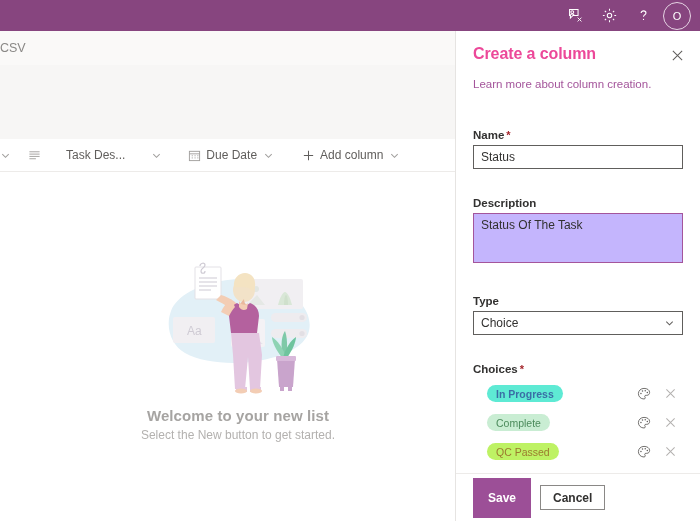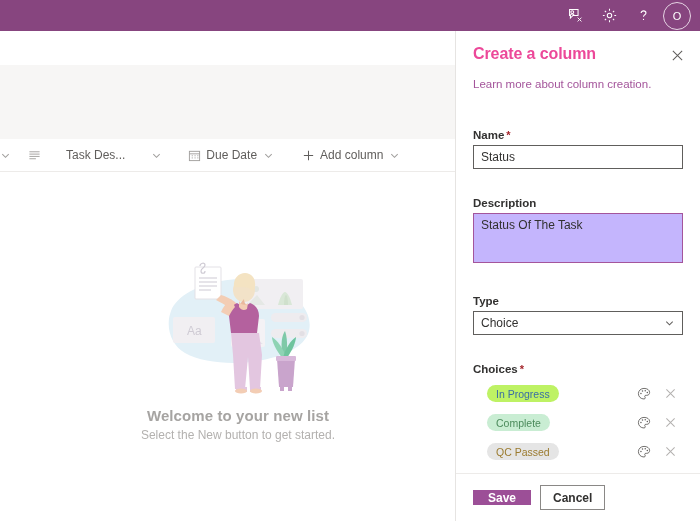--- a/index.html
+++ b/index.html
@@ -334,21 +334,21 @@
     width: 244px;
     height: 48px;
     background: #ffffff;
     border-top: 1px solid #edebe9;
     display: flex;
     align-items: center;
     padding-left: 17px;
     box-sizing: border-box;
   }
   #save-button {
-    height: 15px;
+    height: 40px;
     min-width: 58px;
     background: #9c4f97;
     color: #ffffff;
     border: 1px solid #9c4f97;
     font-size: 12px;
     font-weight: bold;
     font-family: "Liberation Sans", sans-serif;
     cursor: pointer;
     padding: 0 12px;
   }
@@ -388,20 +388,24 @@
     <svg width="17" height="17" viewBox="0 0 20 20" fill="none" stroke="currentColor" stroke-width="1.3">
       <path d="M7.2 7.1c0-1.6 1.3-2.6 2.9-2.6s2.8 1 2.8 2.5c0 1.4-.9 1.9-1.9 2.6-.8.6-1 1.1-1 2"></path>
       <circle cx="10" cy="14.6" r=".75" fill="currentColor" stroke="none"></circle>
     </svg>
   </div>
   <div id="avatar">O</div>
 </div>
 
 <div id="list-region">
 
+  <div id="command-bar">
+    <span id="command-truncated">CSV</span>
+    <span id="cmd-spacer"></span>
+  </div>
 
   <div id="subbar"></div>
 
   <div id="column-headers">
     <div class="col-head" id="col-partial">
       <span class="ch-chev">
         <svg width="11" height="11" viewBox="0 0 12 12" fill="none" stroke="currentColor" stroke-width="1.1">
             <path d="M2.5 4.5L6 8l3.5-3.5"></path>
           </svg>
       </span>
@@ -547,21 +551,21 @@
     </div>
 
     
     <label class="field-label">
       <span>Choices</span><span class="req-star">*</span>
     </label>
 
     <div id="choices-list">
 
       <div class="choice-row">
-        <span class="choice-pill" id="pill-0" style="background: #bef264; color: rgb(58, 110, 165);">In Progress</span>
+        <span class="choice-pill" id="pill-0" style="background: #5eead4; color: rgb(58, 110, 165); font-weight: bold;">In Progress</span>
         <span class="choice-spacer"></span>
         <span class="choice-btn">
           <svg width="14" height="14" viewBox="0 0 16 16" fill="none" stroke="#605e5c" stroke-width="1">
             <path d="M8 1.6C4.4 1.6 1.6 4.2 1.6 7.6c0 3.5 2.8 6.1 6.4 6.1.9 0 1.5-.6 1.5-1.3 0-.4-.2-.7-.4-.9-.2-.3-.3-.5-.3-.8 0-.7.6-1.2 1.3-1.2h1.1c2 0 3.2-1.3 3.2-3.3 0-2.9-2.8-4.6-6.4-4.6z"></path>
             <circle cx="4.5" cy="7.3" r=".85" fill="#605e5c" stroke="none"></circle>
             <circle cx="6.3" cy="4.6" r=".85" fill="#605e5c" stroke="none"></circle>
             <circle cx="9.4" cy="4.3" r=".85" fill="#605e5c" stroke="none"></circle>
             <circle cx="11.8" cy="6.3" r=".85" fill="#605e5c" stroke="none"></circle>
           </svg>
         </span>
@@ -585,21 +589,21 @@
           </svg>
         </span>
         <span class="choice-btn x-btn">
           <svg width="11" height="11" viewBox="0 0 12 12" fill="none" stroke="currentColor" stroke-width="1.1">
               <path d="M1.5 1.5l9 9M10.5 1.5l-9 9"></path>
             </svg>
         </span>
       </div>
 
       <div class="choice-row">
-        <span class="choice-pill" id="pill-2" style="background: #e5e5e5; color: rgb(155, 123, 47);">QC Passed</span>
+        <span class="choice-pill" id="pill-2" style="background: #bef264; color: rgb(155, 123, 47);">QC Passed</span>
         <span class="choice-spacer"></span>
         <span class="choice-btn">
           <svg width="14" height="14" viewBox="0 0 16 16" fill="none" stroke="#605e5c" stroke-width="1">
             <path d="M8 1.6C4.4 1.6 1.6 4.2 1.6 7.6c0 3.5 2.8 6.1 6.4 6.1.9 0 1.5-.6 1.5-1.3 0-.4-.2-.7-.4-.9-.2-.3-.3-.5-.3-.8 0-.7.6-1.2 1.3-1.2h1.1c2 0 3.2-1.3 3.2-3.3 0-2.9-2.8-4.6-6.4-4.6z"></path>
             <circle cx="4.5" cy="7.3" r=".85" fill="#605e5c" stroke="none"></circle>
             <circle cx="6.3" cy="4.6" r=".85" fill="#605e5c" stroke="none"></circle>
             <circle cx="9.4" cy="4.3" r=".85" fill="#605e5c" stroke="none"></circle>
             <circle cx="11.8" cy="6.3" r=".85" fill="#605e5c" stroke="none"></circle>
           </svg>
         </span>

